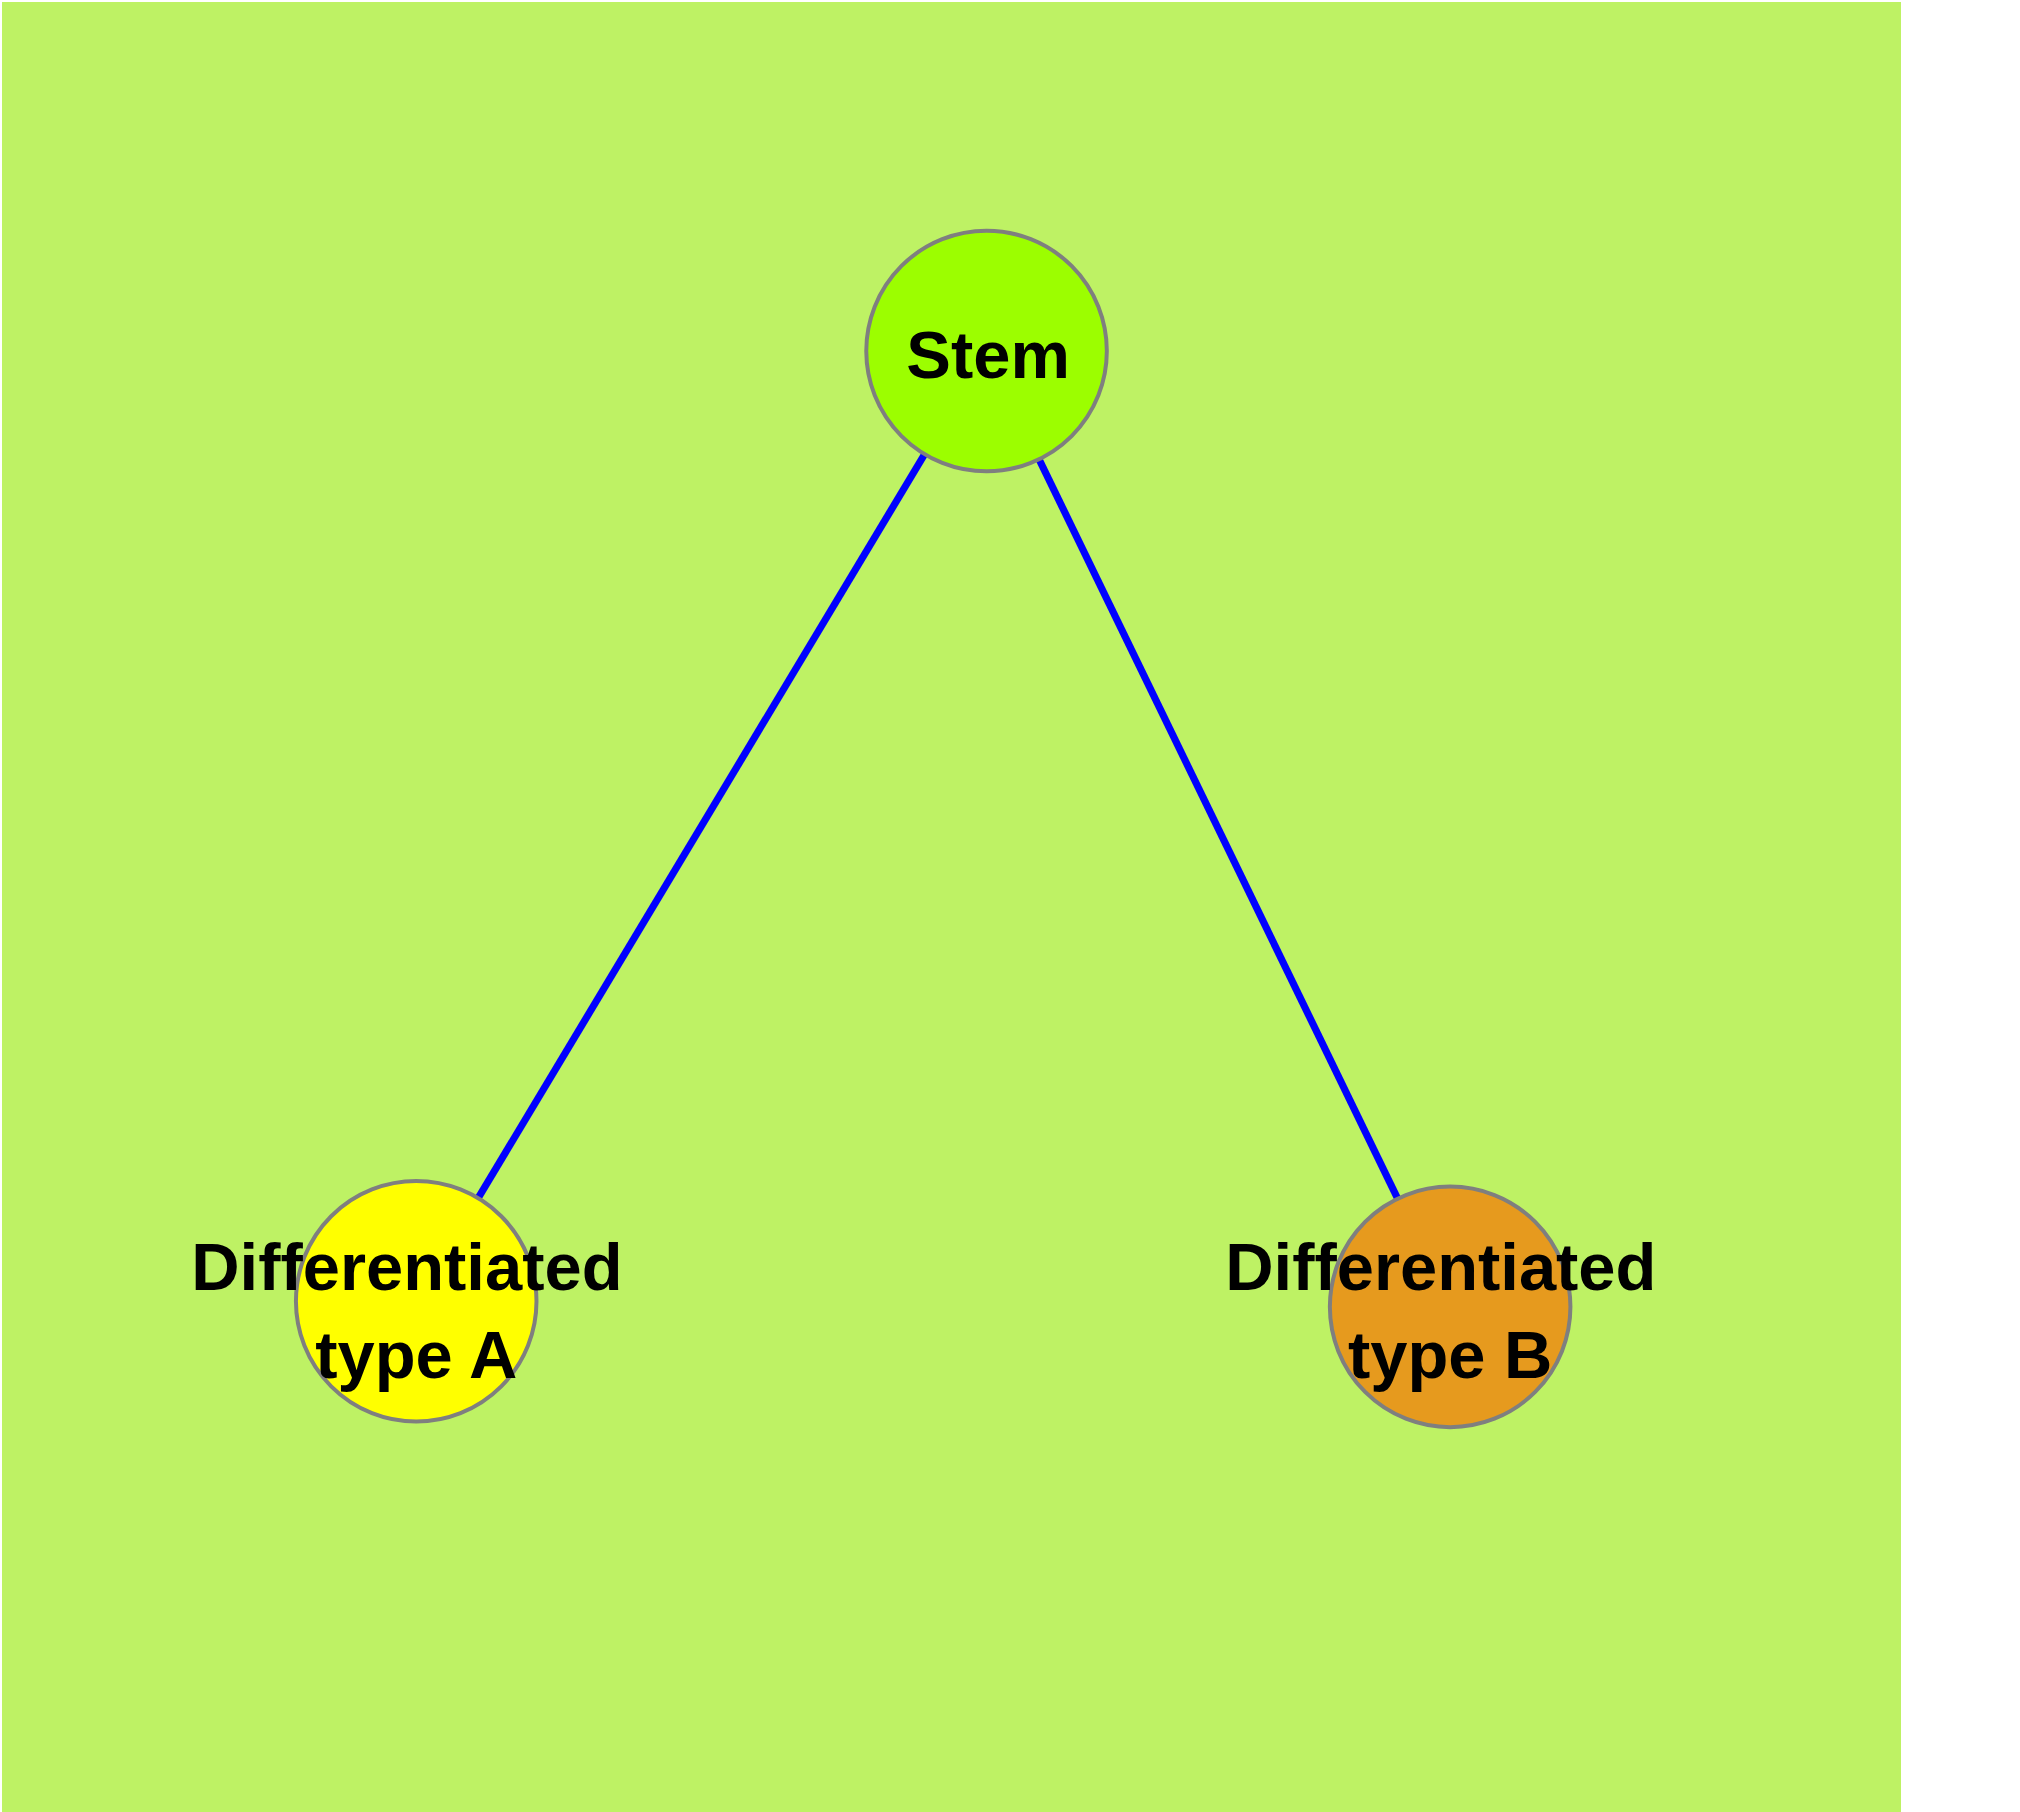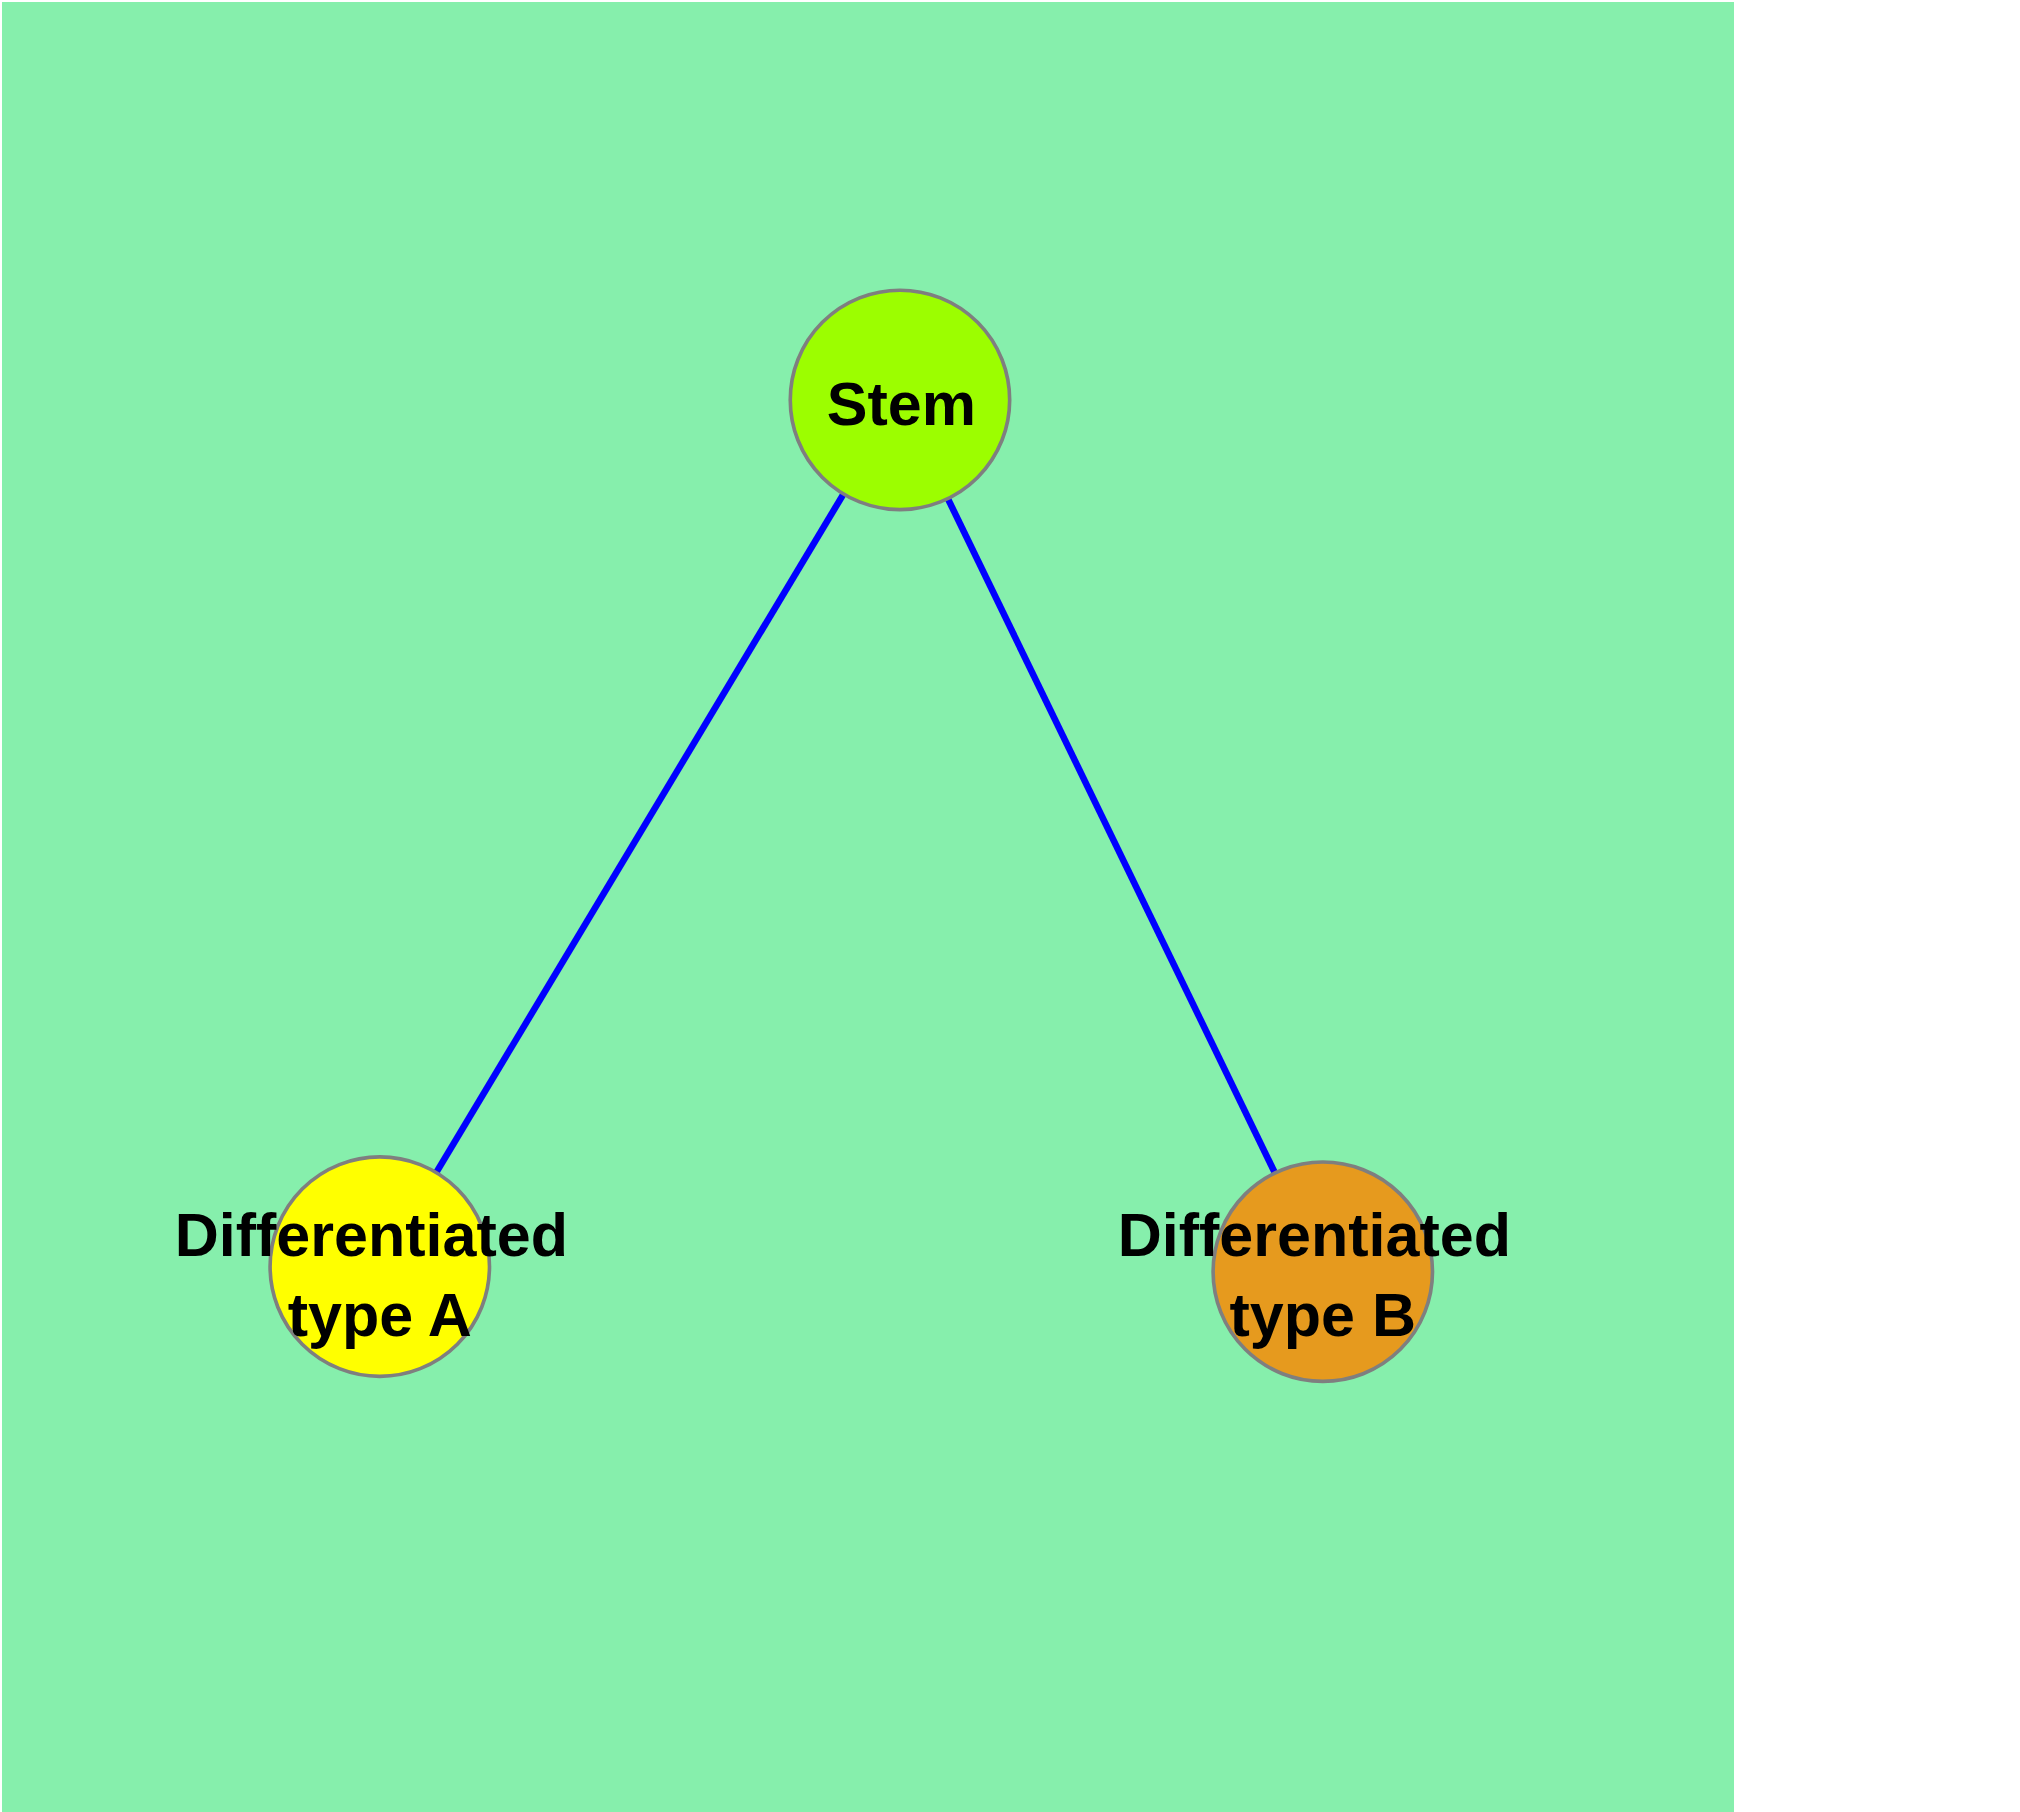--- a/index.html
+++ b/index.html
@@ -5,23 +5,23 @@
   html, body {
     margin: 0;
     padding: 0;
     background: #ffffff;
     width: 2021px;
     height: 1812px;
     overflow: hidden;
   }
   .canvas {
     box-sizing: border-box;
-    width: 1734px;
+    width: 1901px;
     height: 1812px;
-    background: #86efac;
+    background: #bef264;
     border-top: 2.5px solid #ffffff;
     border-left: 2.5px solid #ffffff;
   }
   svg {
     display: block;
     width: 100%;
     height: 100%;
   }
   .edge {
     stroke-width: 9px;

